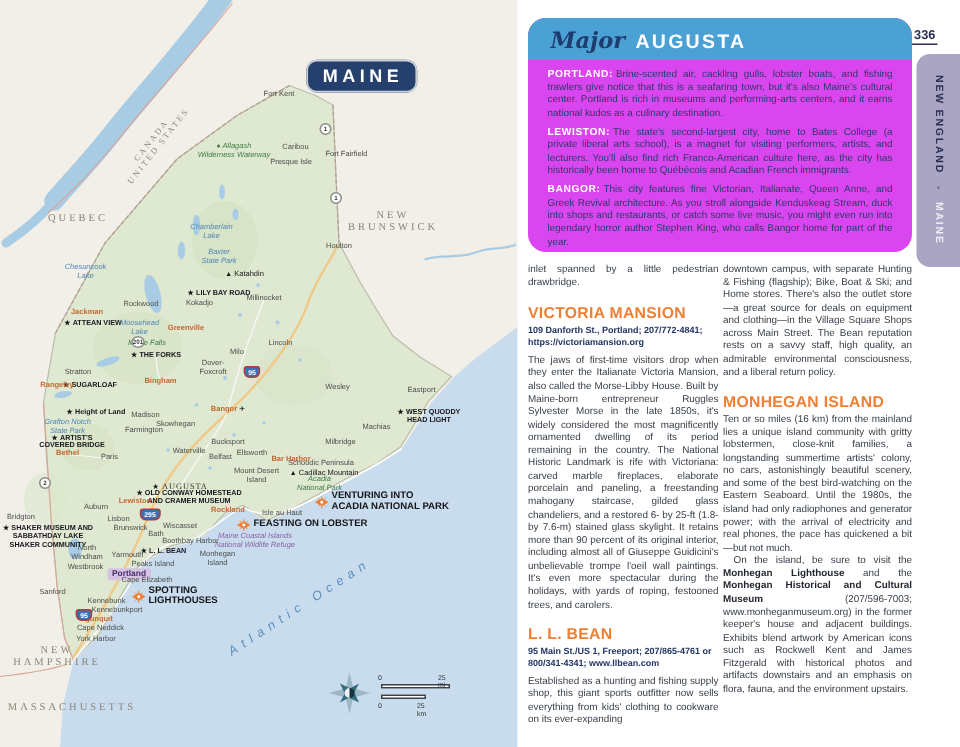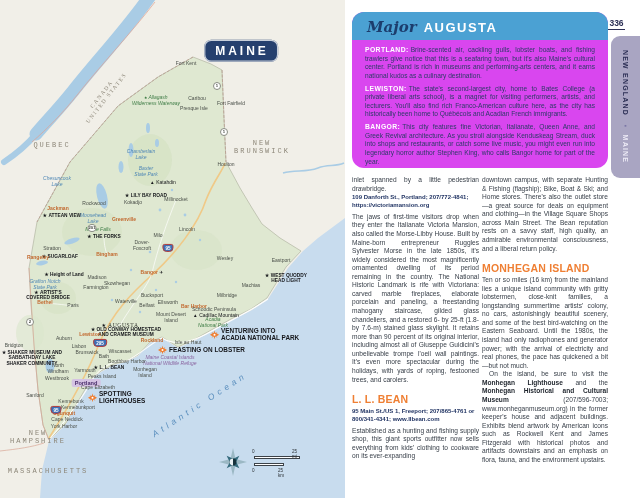--- a/index.html
+++ b/index.html
@@ -10,21 +10,21 @@
   
   #map { position:absolute; left:0; top:0; width:345px; height:498px; overflow:hidden; background:#f1efe8; }
   #map svg.base { position:absolute; left:0; top:0; }
   #map-labels { position:absolute; left:0; top:0; width:100%; height:100%; }
 
   .ml { position:absolute; white-space:pre-line; text-align:center; line-height:1.12;
         transform:translate(-50%,-50%); }
   .ml.town   { font-size:5px; color:#4a4f49; }
   .ml.town-o { font-size:5px; color:#c2692f; font-weight:bold; }
   .ml.capital{ font-family:"Liberation Serif",serif; font-size:5.6px; letter-spacing:.6px; color:#33362f; }
-  .ml.region { font-family:Liberation Mono, monospace; font-size:7px; letter-spacing:2px; color:#8c8678; }
+  .ml.region { font-family:Liberation Serif, serif; font-size:7px; letter-spacing:2px; color:#8c8678; }
   .ml.region-sm { font-family:"Liberation Serif",serif; font-size:5.6px; letter-spacing:1.6px; color:#8c8678; }
   .ml.sight  { font-size:4.8px; font-weight:bold; color:#15161a; }
   .ml.feature{ font-size:6.4px; font-weight:bold; color:#15161a; text-align:left;
                display:flex; align-items:center; gap:2px; transform:translate(0,-50%); line-height:1.05;}
   .ml.lake   { font-size:5px; font-style:italic; color:#4f87b5; }
   .ml.park   { font-size:5px; font-style:italic; color:#3f7d46; }
   .ml.refuge { font-size:5px; font-style:italic; color:#8a64a0; }
   .ml.peak   { font-size:5px; color:#15161a; }
   .ml.ocean  { font-size:8.5px; font-style:italic; letter-spacing:4px; color:#5b8fbe; white-space:nowrap; }
   .ml.highlight { font-size:5.6px; font-weight:bold; color:#4a2d6b; background:#d5c3e3;
@@ -296,20 +296,21 @@
         <span class="city-name">LEWISTON:</span><span>The state's second-largest city, home to Bates College (a private liberal arts school), is a magnet for visiting performers, artists, and lecturers. You'll also find rich Franco-American culture here, as the city has historically been home to Québécois and Acadian French immigrants.</span>
       </p>
       <p class="city-entry">
         <span class="city-name">BANGOR:</span><span>This city features fine Victorian, Italianate, Queen Anne, and Greek Revival architecture. As you stroll alongside Kenduskeag Stream, duck into shops and restaurants, or catch some live music, you might even run into legendary horror author Stephen King, who calls Bangor home for part of the year.</span>
       </p>
     </div>
   </div>
 
   <div class="col" id="col-left">
     <p class="body-p">inlet spanned by a little pedestrian drawbridge.</p>
+    <h3 class="sec-head first">VICTORIA MANSION</h3>
     <p class="addr">109 Danforth St., Portland; 207/772-4841; https://victoriamansion.org</p>
     <p class="body-p">The jaws of first-time visitors drop when they enter the Italianate Victoria Mansion, also called the Morse-Libby House. Built by Maine-born entrepreneur Ruggles Sylvester Morse in the late 1850s, it's widely considered the most magnificently ornamented dwelling of its period remaining in the country. The National Historic Landmark is rife with Victoriana: carved marble fireplaces, elaborate porcelain and paneling, a freestanding mahogany staircase, gilded glass chandeliers, and a restored 6- by 25-ft (1.8- by 7.6-m) stained glass skylight. It retains more than 90 percent of its original interior, including almost all of Giuseppe Guidicini's unbelievable trompe l'oeil wall paintings. It's even more spectacular during the holidays, with yards of roping, festooned trees, and carolers.</p>
     <h3 class="sec-head">L. L. BEAN</h3>
     <p class="addr">95 Main St./US 1, Freeport; 207/865-4761 or 800/341-4341; www.llbean.com</p>
     <p class="body-p">Established as a hunting and fishing supply shop, this giant sports outfitter now sells everything from kids' clothing to cookware on its ever-expanding</p>
   </div>
 
   <div class="col" id="col-right">
     <p class="body-p">downtown campus, with separate Hunting &amp; Fishing (flagship); Bike, Boat &amp; Ski; and Home stores. There's also the outlet store—a great source for deals on equipment and clothing—in the Village Square Shops across Main Street. The Bean reputation rests on a savvy staff, high quality, an admirable environmental consciousness, and a liberal return policy.</p>
     <h3 class="sec-head">MONHEGAN ISLAND</h3>

